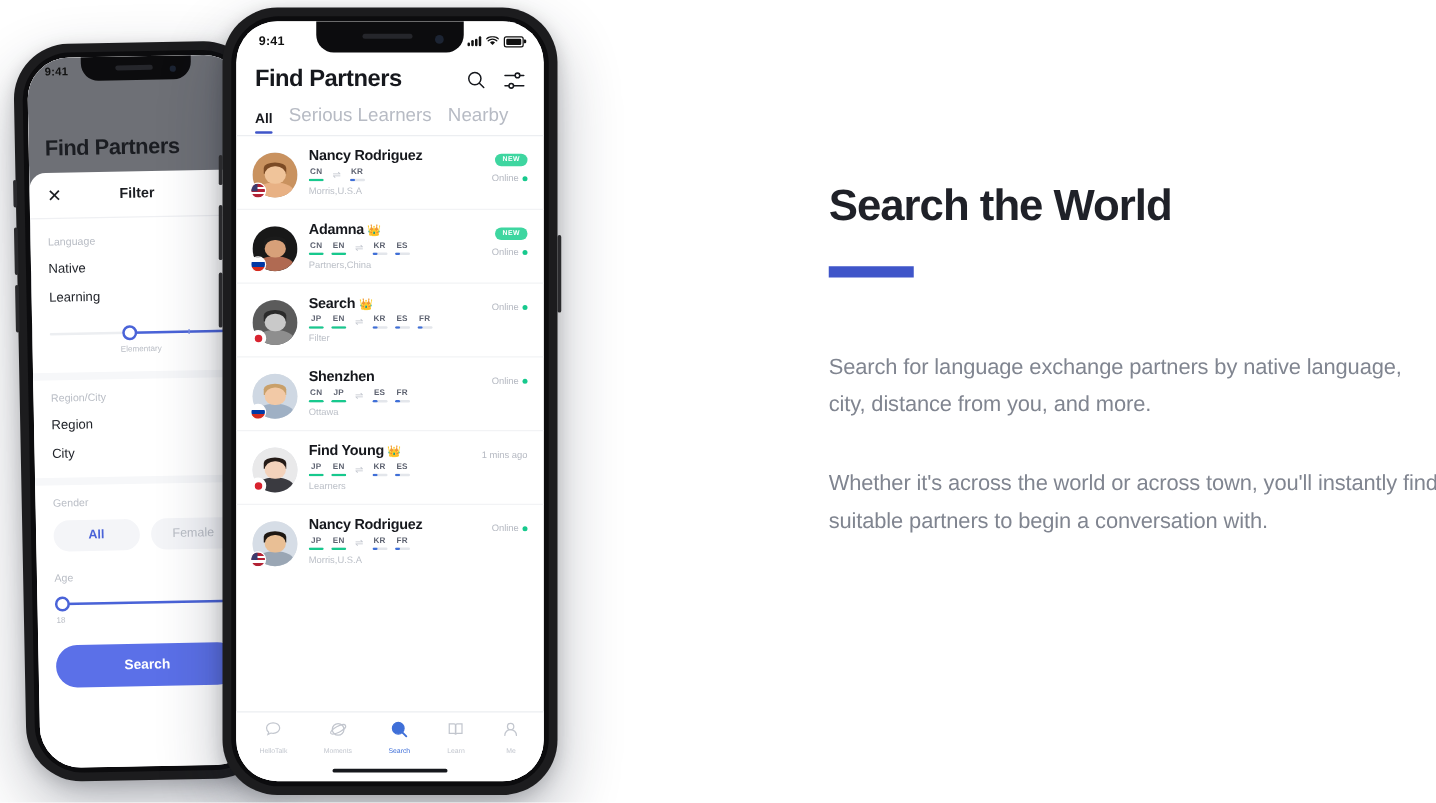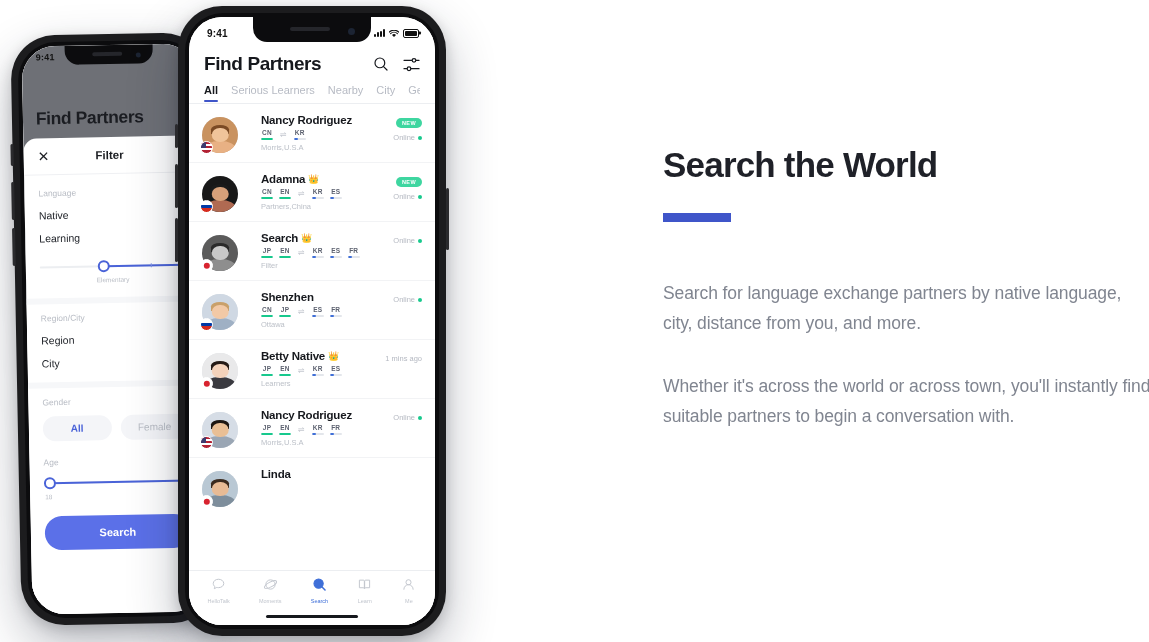--- a/index.html
+++ b/index.html
@@ -43,21 +43,21 @@
   
   .app{position:absolute;inset:0;background:#fff;display:flex;flex-direction:column;}
   .app-head{padding:36px 15px 0 15px;}
   .app-title-row{display:flex;align-items:center;justify-content:space-between;}
   .app-title{font-size:19px;font-weight:bold;color:#16181d;letter-spacing:-.4px;}
   .head-icons{display:flex;align-items:center;gap:14px;}
   .icon-btn{display:flex;align-items:center;justify-content:center;cursor:pointer;}
 
   .tabs{display:flex;align-items:flex-end;gap:13px;padding:9px 0 0 0;
         white-space:nowrap;overflow:hidden;}
-  .tab{font-size:11px;color:#b7bbc4;position:relative;padding-bottom:7px;cursor:pointer;}
+  .tab{font-size:15px;color:#b7bbc4;position:relative;padding-bottom:7px;cursor:pointer;}
   .tab.active{color:#16181d;font-weight:bold;font-size:11px;}
   .tab.active:after{content:"";position:absolute;left:0;right:0;bottom:1px;height:2.5px;
                     background:#3f55c9;border-radius:2px;}
   .tabs-sep{height:1px;background:#eceef1;margin:0 -15px;}
 
   .list{flex:1;overflow:hidden;}
   .row{display:flex;align-items:flex-start;padding:10px 13px 9px 13px;position:relative;cursor:pointer;}
   .row + .row{border-top:1px solid #f2f3f5;}
   .av-wrap{position:relative;flex:0 0 auto;width:36px;height:36px;margin-top:3px;}
   .av{width:36px;height:36px;border-radius:50%;overflow:hidden;position:relative;background:#dfe2e7;}
@@ -70,21 +70,21 @@
             width:50%;height:24%;border-radius:50% 50% 0 0;}
   .badge-flag{position:absolute;left:-2px;bottom:-1px;width:13px;height:13px;border-radius:50%;
               overflow:hidden;border:1.5px solid #fff;box-sizing:border-box;}
   .flag-us{background:linear-gradient(#b22234 0 22%,#fff 22% 40%,#b22234 40% 58%,#fff 58% 76%,#b22234 76% 100%);}
   .flag-us:after{content:"";position:absolute;left:0;top:0;width:45%;height:52%;background:#3c3b6e;}
   .flag-ru{background:linear-gradient(#fff 0 33%,#0039a6 33% 66%,#d52b1e 66% 100%);}
   .flag-jp{background:#fff;}
   .flag-jp:after{content:"";position:absolute;left:50%;top:50%;transform:translate(-50%,-50%);
                  width:58%;height:58%;border-radius:50%;background:#d8232f;}
 
-  .row-main{flex:1;min-width:0;padding-left:23px;}
+  .row-main{flex:1;min-width:0;padding-left:9px;}
   .name-line{display:flex;align-items:center;gap:3px;}
   .uname{font-size:11.5px;font-weight:bold;color:#16181d;letter-spacing:-.2px;}
   .crown{font-size:9px;line-height:1;}
   .langs{display:flex;align-items:flex-start;gap:6px;margin-top:3px;}
   .lg{display:flex;flex-direction:column;align-items:stretch;gap:2px;}
   .lg span{font-size:6.5px;font-weight:bold;color:#5d6270;letter-spacing:.2px;text-align:center;}
   .lvl{height:2px;border-radius:1px;width:12px;background:#e3e6eb;position:relative;overflow:hidden;}
   .lvl i{position:absolute;left:0;top:0;bottom:0;border-radius:1px;}
   .native .lvl i{background:#17c98d;}
   .learn .lvl i{background:#3f6fd8;}
@@ -492,21 +492,21 @@
       <div class="av">
         <div class="sky" style="background:#e9e9ea"></div>
         <div class="body" style="background:#3a3a40"></div>
         <div class="hair" style="background:#241a16"></div>
         <div class="head" style="background:#f3d2bb"></div>
       </div>
       <div class="badge-flag flag-jp"></div>
     </div>
     <div class="row-main">
       <div class="name-line">
-        <span class="uname">Betty Native</span>
+        <span class="uname">Find Young</span>
         <span class="crown">👑</span>
       </div>
       <div class="langs">
                   <div class="lg native">
        <span>JP</span>
        <div class="lvl">
                       <i style="width:100%"></i>
                     </div>
      </div>
                   <div class="lg native">
@@ -581,39 +581,20 @@
                 </div>
                 <div class="loc">Morris,U.S.A</div>
     </div>
     <div class="row-side">
                 <div class="status-txt">
                   <span>Online</span>
                   <span class="dot-on"></span>
                 </div>
               </div>
             </div>
-            <div class="row">
-    <div class="av-wrap">
-      <div class="av">
-        <div class="sky" style="background:#b9c8d4"></div>
-        <div class="body" style="background:#7e8e9c"></div>
-        <div class="hair" style="background:#3b2a1e"></div>
-        <div class="head" style="background:#e8bb95"></div>
-      </div>
-      <div class="badge-flag flag-jp"></div>
-    </div>
-    <div class="row-main">
-      <div class="name-line">
-        <span class="uname">Linda</span>
-
-      </div>
-
-    </div>
-    <div class="row-side"></div>
-            </div>
           </div>
 
         <div class="tabbar" id="tabbar">
             <div class="nav">
               <span><svg width="15" height="15" viewBox="0 0 20 20">
                   <path d="M10 3c4 0 7 2.5 7 5.6S14 14.2 10 14.2a9 9 0 0 1-2.3-.3L4.4 15.6l.9-2.6C3.9 12 3 10.4 3 8.6 3 5.5 6 3 10 3Z" fill="none" stroke="#c2c6ce" stroke-width="1.3"></path>
                 </svg></span>
      <span class="lbl">HelloTalk</span>
             </div>
             <div class="nav">

